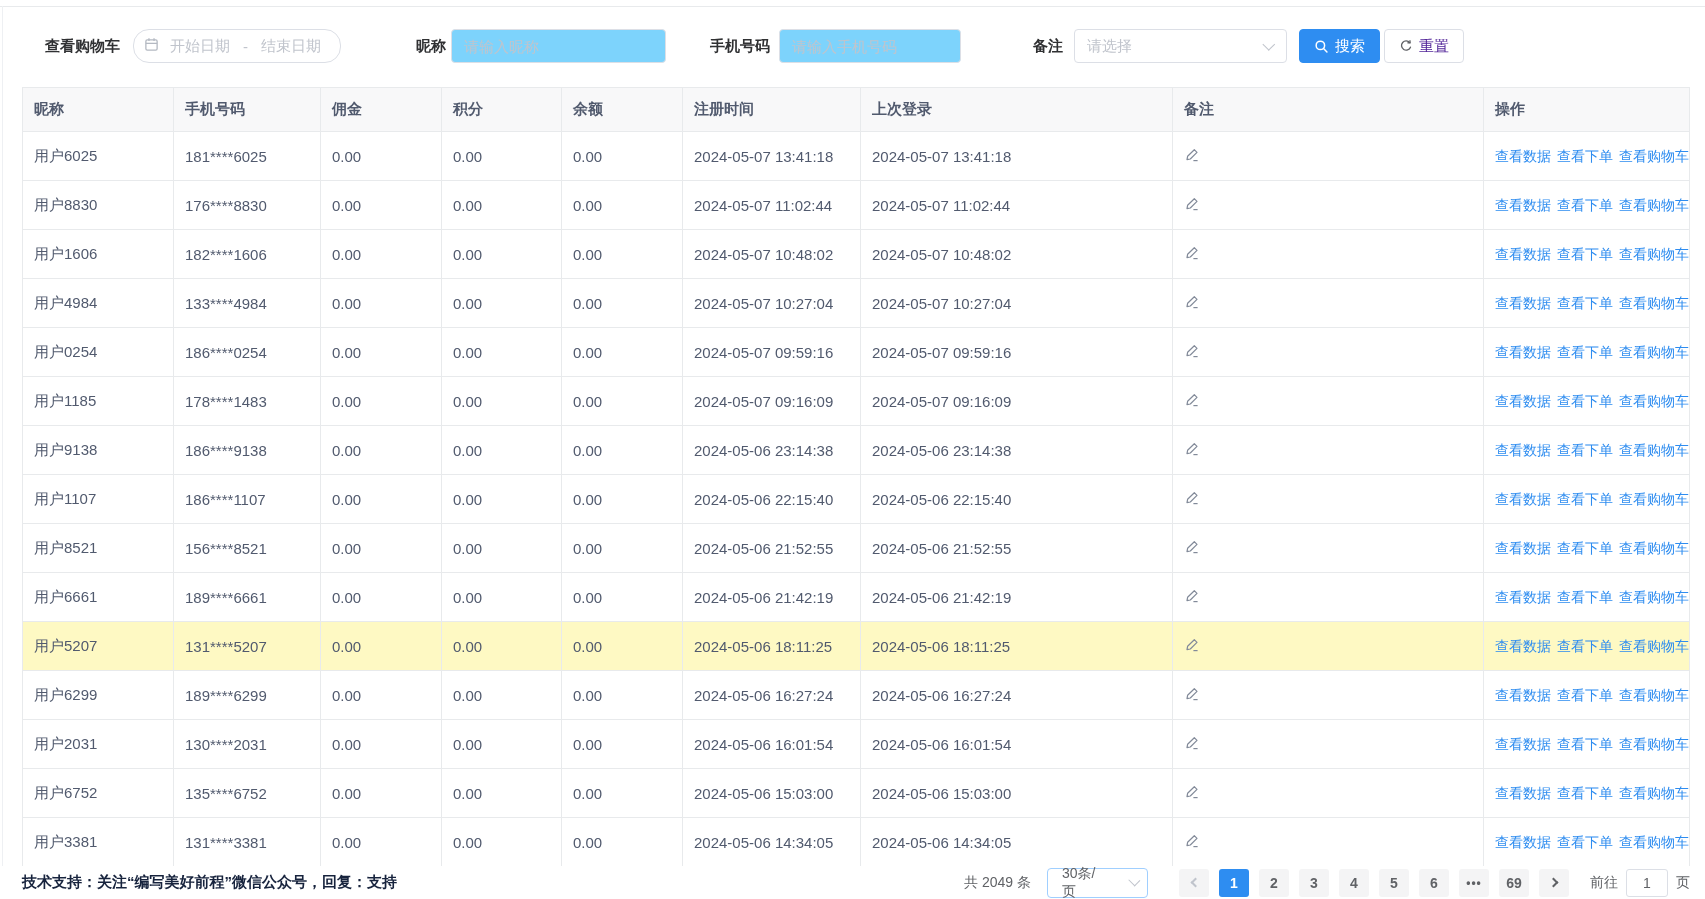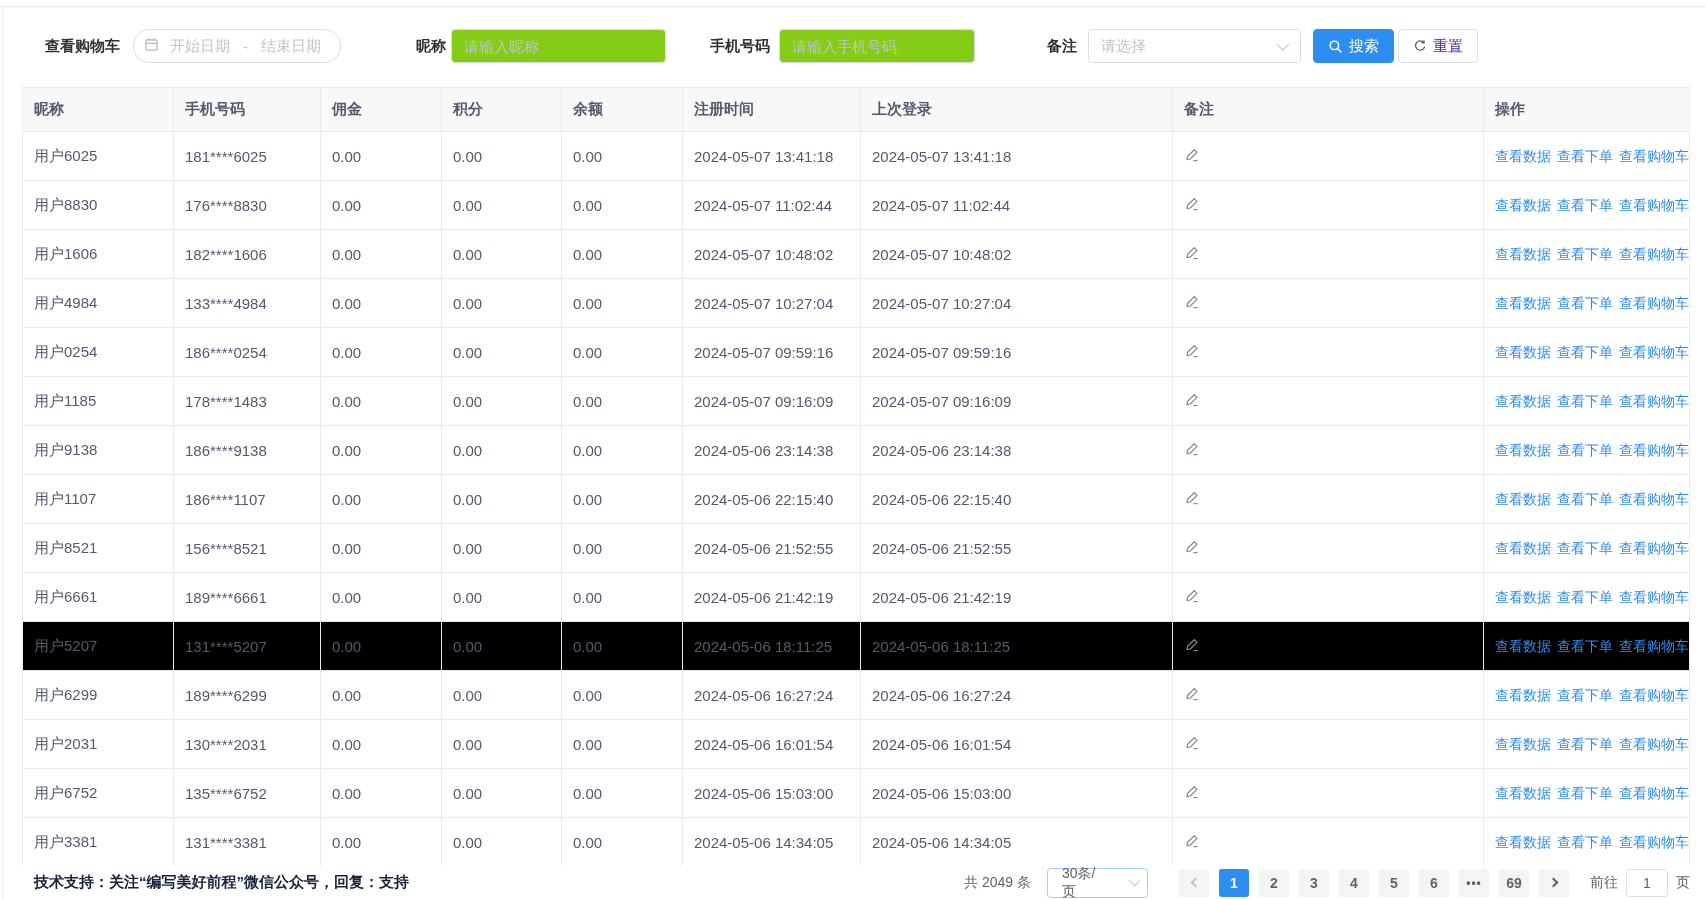--- a/index.html
+++ b/index.html
@@ -21,49 +21,49 @@
   .lbl-phone   { margin-left:44px; }
   .lbl-remark  { margin-left:72px; }
   .date-range {
     margin-left:13px; width:208px; height:34px; border:1px solid #dcdfe6; border-radius:16px;
     display:flex; align-items:center; padding:0 8px 0 10px; background:#fff;
   }
   .date-range .ph { flex:1; text-align:center; color:#c0c4cc; }
   .date-sep { color:#c0c4cc; padding:0 2px; }
   .text-input {
     height:34px; border:1px solid #dcdfe6; border-radius:4px; padding:0 12px;
-    font-size:15px; color:#606266; outline:none; background:#84cc16;
+    font-size:15px; color:#606266; outline:none; background:#7dd3fc;
     font-family:"Liberation Sans","DejaVu Sans",sans-serif;
   }
   .text-input::placeholder { color:#c0c4cc; }
   .inp-nick  { margin-left:5px; width:215px; }
-  .inp-phone { margin-left:9px; width:196px; }
+  .inp-phone { margin-left:9px; width:182px; }
   .select-box {
     margin-left:11px; width:213px; height:34px; border:1px solid #dcdfe6; border-radius:4px;
     display:flex; align-items:center; justify-content:space-between; padding:12px 12px; background:#fff;
   }
   .select-box .ph { color:#c0c4cc; }
   .btn { height:34px; border-radius:4px; display:inline-flex; align-items:center; gap:6px;
          font-size:15px; padding:0 14px; cursor:pointer; border:1px solid transparent; white-space:nowrap; }
   .btn-search { margin-left:12px; background:#2e8df1; border-color:#2e8df1; color:#fff; }
   .btn-reset  { margin-left:4px; background:#fff; border-color:#dcdfe6; color:#4c1d95; }
 
   
   .table-wrap { position:absolute; top:87px; left:22px; width:1668px; }
   table { width:100%; border-collapse:collapse; table-layout:fixed; font-size:15px; }
   th, td { border:1px solid #e8eaec; padding:0 6px 0 11px; text-align:left; overflow:hidden; white-space:nowrap; }
   th { background:#f8f8f9; height:44px; color:#515a6e; font-weight:700; }
   td { height:49px; color:#515a6e; background:#fff; }
-  tr.highlight td { background:#000000; }
+  tr.highlight td { background:#fef9c3; }
   .action-link { color:#2d8cf0; margin-right:6px; font-size:14px; text-decoration:none; cursor:pointer; }
   .action-link:last-child { margin-right:0; }
   .edit-btn { display:inline-flex; align-items:center; cursor:pointer; }
 
   
-  .footer { position:absolute; top:866px; left:12px; right:0; height:33px; background:#fff;
+  .footer { position:absolute; top:866px; left:0; right:0; height:33px; background:#fff;
             display:flex; align-items:center; padding:0 15px 0 22px; }
   .support { font-weight:700; color:#17233d; font-size:15px; white-space:nowrap; }
   .footer-right { margin-left:auto; display:flex; align-items:center; color:#606266; font-size:14px; }
   .total { margin-right:16px; white-space:nowrap; }
   .size-select { width:101px; height:30px; border:1px solid #a0cfff; border-radius:4px;
                  display:flex; align-items:center; justify-content:space-between;
                  padding:0 8px 0 14px; color:#606266; background:#fff; cursor:pointer;gap:26px; }
   .pager { display:flex; align-items:center; margin-left:26px; }
   .page-btn { min-width:30px; height:28px; margin:0 5px; border:none; border-radius:3px;
               background:#f4f4f5; color:#606266; font-weight:600; font-size:14px;

